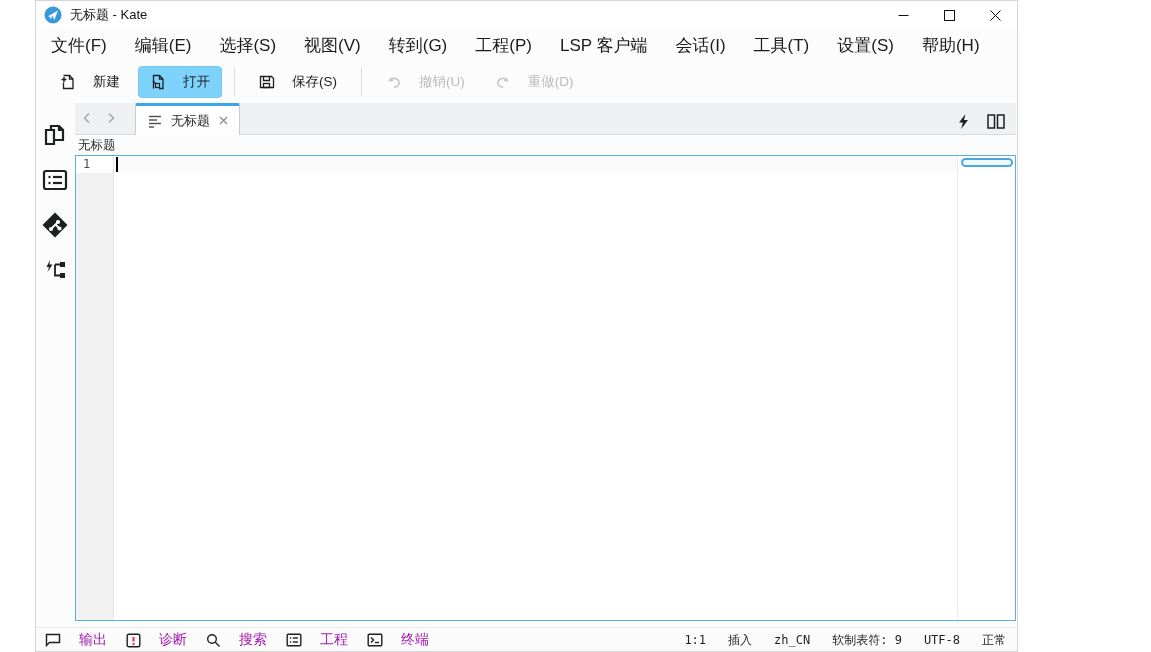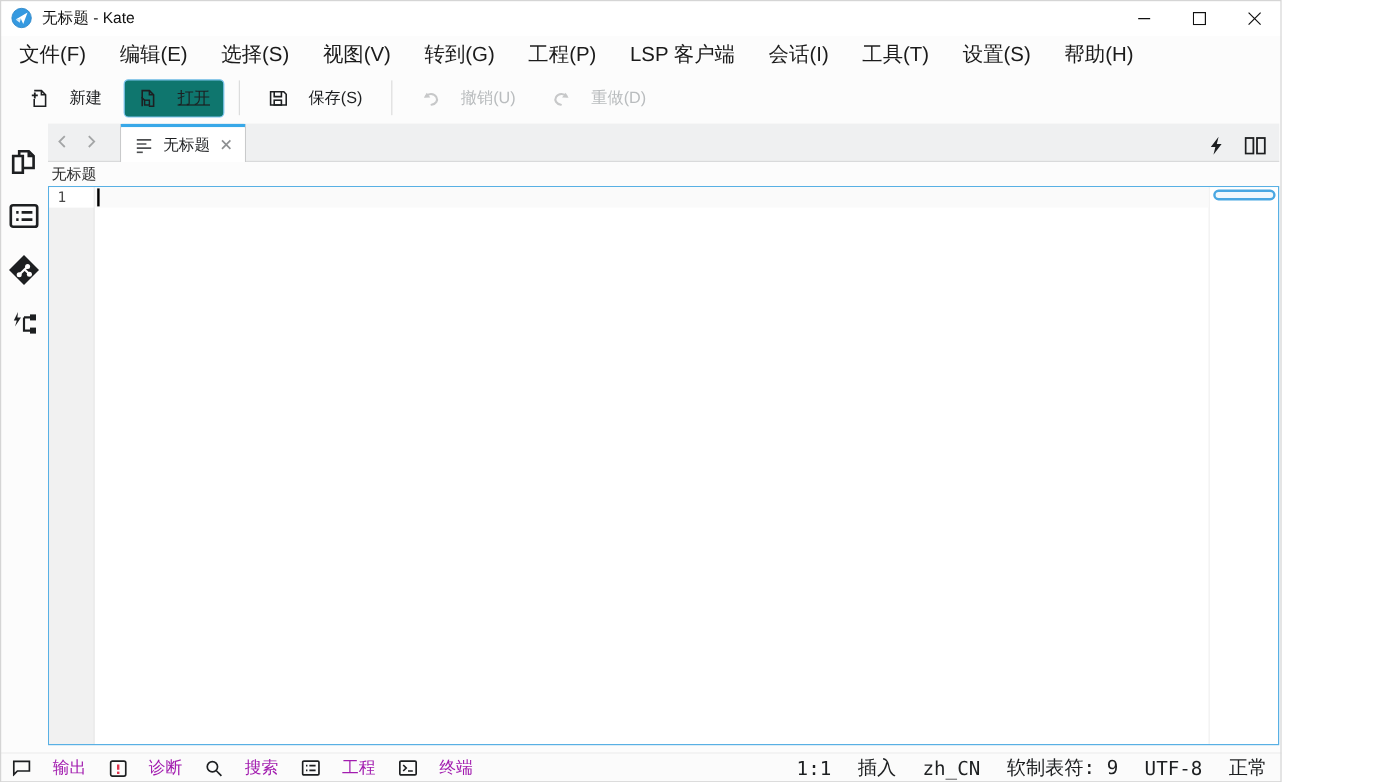--- a/index.html
+++ b/index.html
@@ -1,34 +1,34 @@
 <!DOCTYPE html>
 <html><head>
 <meta charset="utf-8">
 <style>
   * { margin:0; padding:0; box-sizing:border-box; }
   html,body { width:1151px; height:652px; }
   body { font-family:"Liberation Sans","DejaVu Sans",sans-serif; background:#fff; color:#1d1f21; overflow:hidden; }
-  .window { width:1068px; height:652px; display:flex; flex-direction:column; background:#fcfcfc; outline:1px solid #d5d5d5; outline-offset:-1px; }
+  .window { width:983px; height:652px; display:flex; flex-direction:column; background:#fcfcfc; outline:1px solid #d5d5d5; outline-offset:-1px;margin-left:35px; }
 
   
   .titlebar { height:30px; display:flex; align-items:center; background:#fff; flex:0 0 auto; }
   .title-left { display:flex; align-items:center; gap:8px; padding-left:9px; }
   .app-title { font-size:13px; color:#111; }
   .win-controls { margin-left:auto; display:flex; height:100%; }
   .win-btn { width:46px; height:100%; display:flex; align-items:center; justify-content:center; background:transparent; border:none; cursor:default; }
 
   
   .menubar { height:30px; display:flex; align-items:center; background:#fcfcfc; padding-left:2px; flex:0 0 auto; }
   .menu-item { font-size:17px; color:#1b1b1b; padding:5px 11px; margin:0 3px; border-radius:3px; }
 
   
   .toolbar { height:43px; display:flex; align-items:center; background:#fcfcfc; padding-left:10px; flex:0 0 auto; }
   .tb-btn { display:flex; align-items:center; gap:17px; padding:6px 11px; margin:0 3px; font-size:13.5px; color:#1d1f21; background:transparent; border:1px solid transparent; border-radius:4px; }
-  .tb-btn.focused { border-color:#7cc4ee; background:#0f766e;text-decoration:underline; }
+  .tb-btn.focused { border-color:#7cc4ee; background:#7dd3fc; }
   .tb-btn.disabled { color:#b9bcbe; }
   .tb-sep { width:1px; height:29px; background:#dcdddd; margin:0 9px; }
 
   
   .main { flex:1 1 auto; display:flex; min-height:0; background:#fcfcfc; }
   .sidebar { width:40px; flex:0 0 auto; display:flex; flex-direction:column; align-items:center; padding-top:9px; background:#fcfcfc; }
   .side-btn { width:38px; height:45px; display:flex; align-items:center; justify-content:center; background:transparent; border:none; }
 
   .content { flex:1 1 auto; display:flex; flex-direction:column; min-width:0; padding:0 2px 6px 0; background:#fcfcfc; }
 
@@ -50,21 +50,21 @@
   .textarea { flex:1 1 auto; position:relative; background:#fff; }
   .current-line { height:17px; background:#fafafa; display:flex; align-items:center; }
   .caret { width:2px; height:15px; background:#000; margin-left:2px; }
   .minimap { width:58px; flex:0 0 auto; border-left:1px solid #ececec; background:#fff; display:flex; flex-direction:column; align-items:center; padding-top:2px; }
   .scroll-thumb { width:52px; height:9px; border:2px solid #49a7e2; border-radius:5px; background:#f0f8fd; }
 
   
   .statusbar { height:25px; flex:0 0 auto; display:flex; align-items:center; background:#fbfbfb; border-top:1px solid #ededed; padding:0 12px 0 10px; }
   .sb-panel { display:flex; align-items:center; gap:18px; font-size:14px; color:#a21caf; background:none; border:none; margin-right:19px; }
   .sb-right { margin-left:auto; display:flex; align-items:center; gap:22px; }
-  .sb-field { font-family:"DejaVu Sans Mono","Liberation Mono",monospace; font-size:16px; color:#1d1f21; background:none; border:none; }
+  .sb-field { font-family:"DejaVu Sans Mono","Liberation Mono",monospace; font-size:12px; color:#1d1f21; background:none; border:none; }
   svg { display:block; }
 </style>
 </head>
 <body>
 
 <div class="window">
 
   <div class="titlebar">
     <div class="title-left">
       <span>

